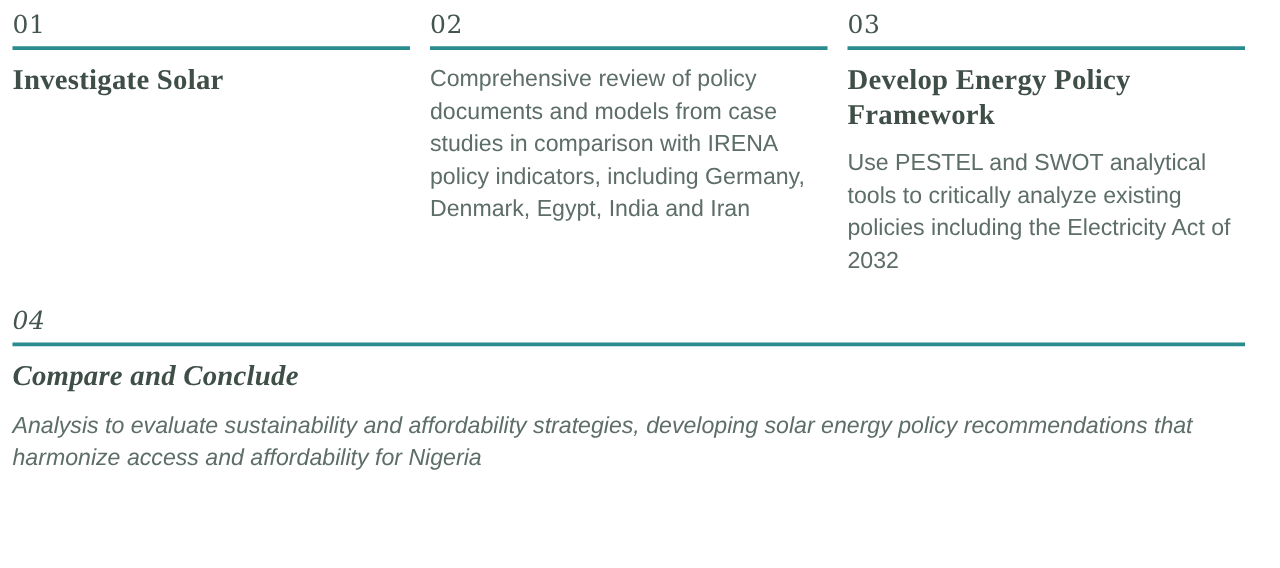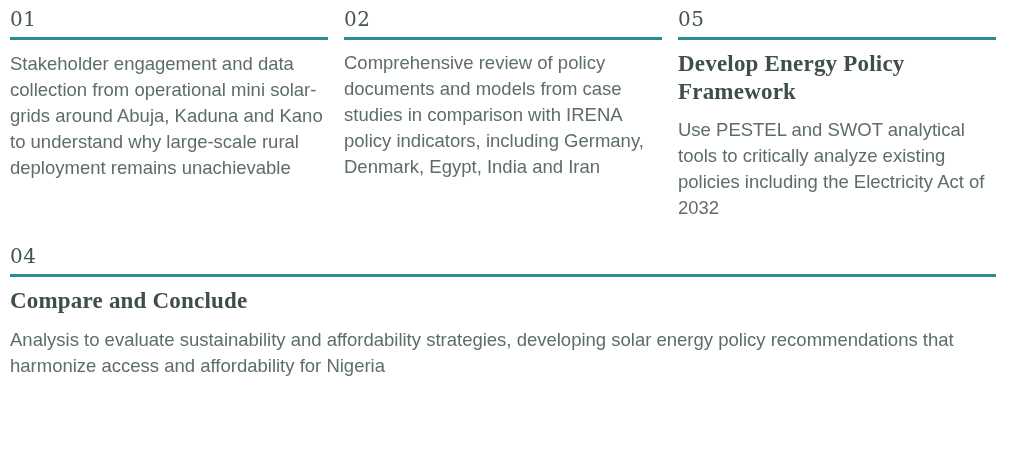--- a/index.html
+++ b/index.html
@@ -46,48 +46,49 @@
   }
   .step-title span { display: block; }
   .step-body {
     font-size: 18.5px;
     line-height: 26px;
     color: #5d6d68;
     margin: 0;
   }
   .full-step {
     margin-top: 24px;
+    font-style: italic;
   }
   .full-step .step-title {
     margin-bottom: 12px;
   }
 </style>
 </head>
 <body>
 
 <div class="page">
 
   <div class="steps-row">
 
     <section class="step">
       <div class="step-number">01</div>
       <div class="step-rule"></div>
       <h2 class="step-title">
+        <span>Investigate Solar</span>
       </h2>
-      <p class="step-body">Stakeholder engagement and data collection from operational mini solar-grids around Abuja, Kaduna and Kano to understand why large-scale rural deployment remains unachievable</p>
     </section>
 
     <section class="step">
       <div class="step-number">02</div>
       <div class="step-rule"></div>
       <p class="step-body">Comprehensive review of policy documents and models from case studies in comparison with IRENA policy indicators, including Germany, Denmark, Egypt, India and Iran</p>
     </section>
 
     <section class="step">
-      <div class="step-number">05</div>
+      <div class="step-number">03</div>
       <div class="step-rule"></div>
       <h2 class="step-title">
         <span>Develop Energy Policy</span>
         <span>Framework</span>
       </h2>
       <p class="step-body">Use PESTEL and SWOT analytical tools to critically analyze existing policies including the Electricity Act of 2032</p>
     </section>
 
   </div>
 

